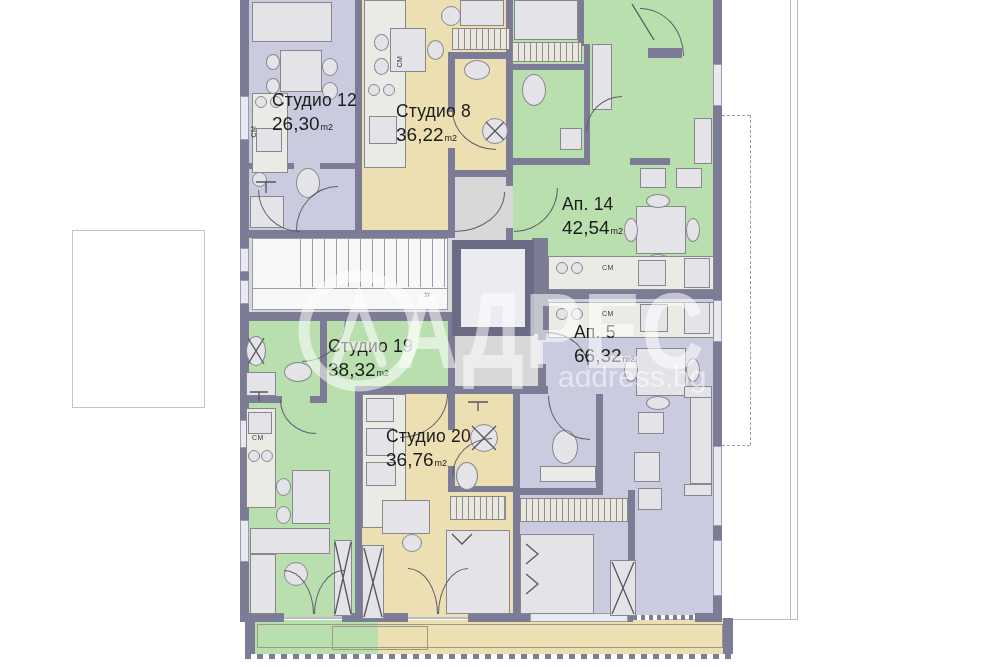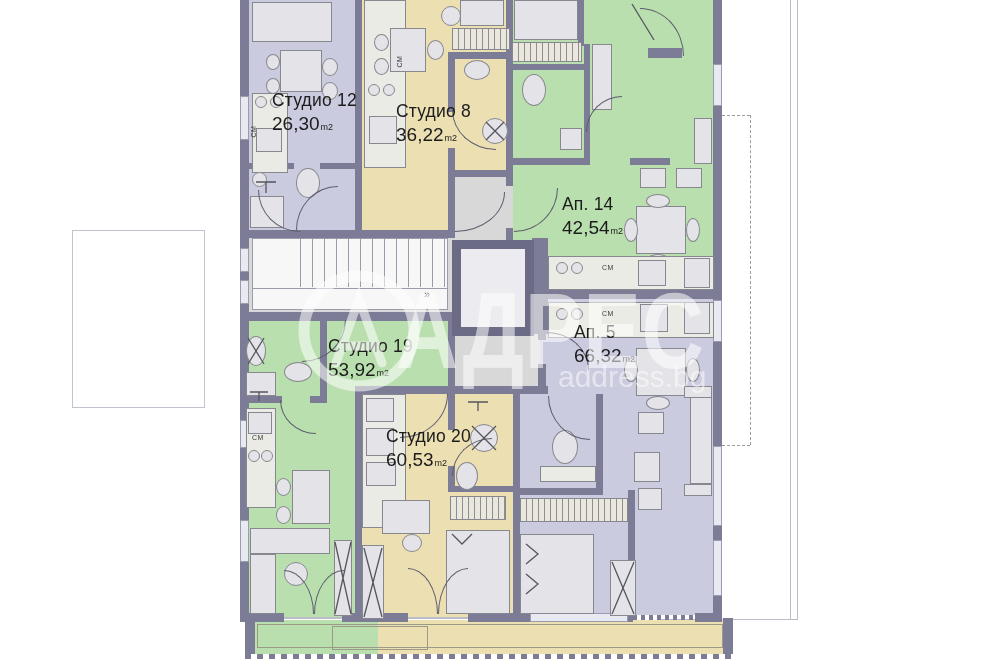--- a/index.html
+++ b/index.html
@@ -293,25 +293,25 @@
 <div class="unit-label" style="left:562px;top:196px">
   <div class="unit-name">Ап. 14</div>
   <div class="unit-area"><span>42,54</span><span class="u">m2</span></div>
 </div>
 <div class="unit-label" style="left:574px;top:324px">
   <div class="unit-name">Ап. 5</div>
   <div class="unit-area"><span>66,32</span><span class="u">m2</span></div>
 </div>
 <div class="unit-label" style="left:386px;top:428px">
   <div class="unit-name">Студио 20</div>
-  <div class="unit-area"><span>60,53</span><span class="u">m2</span></div>
+  <div class="unit-area"><span>36,76</span><span class="u">m2</span></div>
 </div>
 <div class="unit-label" style="left:328px;top:338px">
   <div class="unit-name">Студио 19</div>
-  <div class="unit-area"><span>53,92</span><span class="u">m2</span></div>
+  <div class="unit-area"><span>38,32</span><span class="u">m2</span></div>
 </div>
 
 <svg class="wm" style="left:294px;top:266px" width="130" height="130" viewBox="0 0 130 130">
   <circle cx="65" cy="65" r="55" fill="none" stroke="rgba(255,255,255,.55)" stroke-width="11"></circle>
   <path d="M42,97 L65,33 L88,97 M48,80 L80,80" fill="none" stroke="rgba(255,255,255,.55)" stroke-width="9" stroke-linecap="round"></path>
 </svg>
 <div class="wm" id="wm-brand">АДРЕС</div>
 <div class="wm" id="wm-site">address.bg</div>
 
 </body></html>

